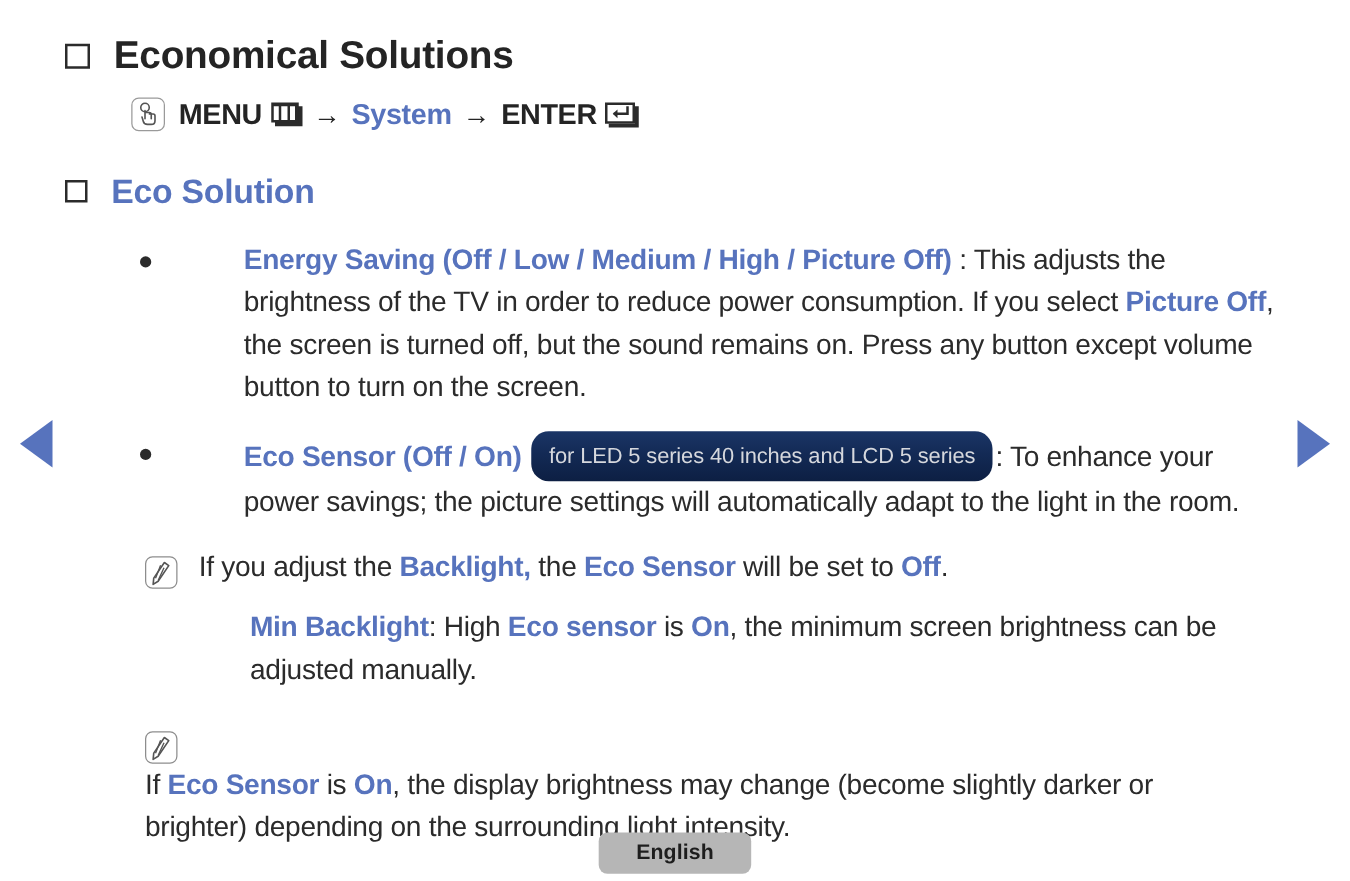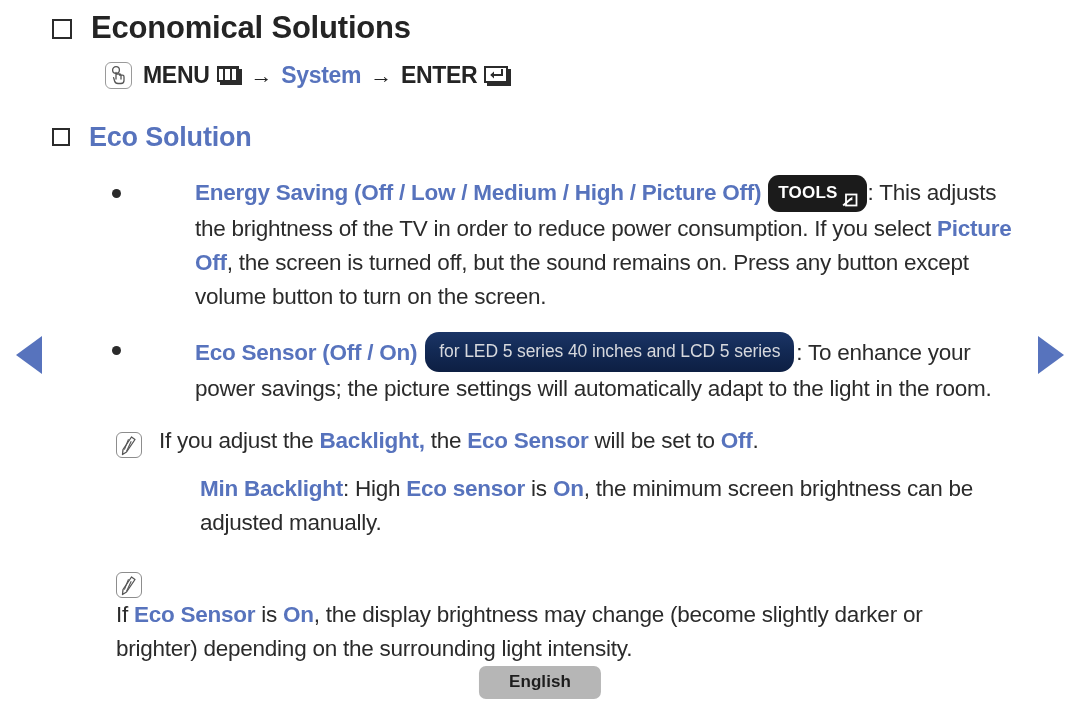--- a/index.html
+++ b/index.html
@@ -32,21 +32,21 @@
   .nav-arrow.right {
     right: 16px;
     border-top: 19px solid transparent;
     border-bottom: 19px solid transparent;
     border-left: 26px solid #5773bd;
   }
 
   
   .content {
     position: absolute;
-    left: 0; top: 0;
+    left: 0; top: 16px;
     width: 1080px;
     padding: 8px 50px 0 52px;
   }
 
   
   .h-row {
     display: flex;
     align-items: flex-start;
   }
   .sq-icon {
@@ -321,28 +321,21 @@
     </div>
 
     <div class="h-row" style="margin-top:30px;">
       <span class="sq-icon small"></span>
       <h2 class="subtitle">Eco Solution</h2>
     </div>
 
     <div class="bullet-block" style="margin-top:20px;">
       <span class="dot"></span>
       <div class="btext">
-        <span class="blue-b">Energy Saving (Off / Low / Medium / High / Picture Off)</span><span> </span><span class="badge-tools">
-            <span>TOOLS</span>
-            <span class="tl-ico"><svg width="16" height="15" viewBox="0 0 16 15">
-                <rect x="4" y="1.5" width="10.5" height="11" fill="none" stroke="#ffffff" stroke-width="1.8"></rect>
-                <path d="M1.2 12.6 L9.2 5.4" stroke="#ffffff" stroke-width="2"></path>
-                <path d="M10.4 3.4 L10.4 7.2 L6.6 7.2 Z" fill="#ffffff"></path>
-              </svg></span>
-          </span><span>: This adjusts the brightness of the TV in order to reduce power consumption. If you select </span><span class="blue-b">Picture Off</span><span>, the screen is turned off, but the sound remains on. Press any button except volume button to turn on the screen.</span>
+        <span class="blue-b">Energy Saving (Off / Low / Medium / High / Picture Off)</span><span> </span><span>: This adjusts the brightness of the TV in order to reduce power consumption. If you select </span><span class="blue-b">Picture Off</span><span>, the screen is turned off, but the sound remains on. Press any button except volume button to turn on the screen.</span>
       </div>
     </div>
 
     <div class="bullet-block" style="">
       <span class="dot"></span>
       <div class="btext">
         <span class="blue-b">Eco Sensor (Off / On)</span><span> </span><span class="badge-model">for LED 5 series 40 inches and LCD 5 series</span><span>: To enhance your power savings; the picture settings will automatically adapt to the light in the room.</span>
       </div>
     </div>
 

